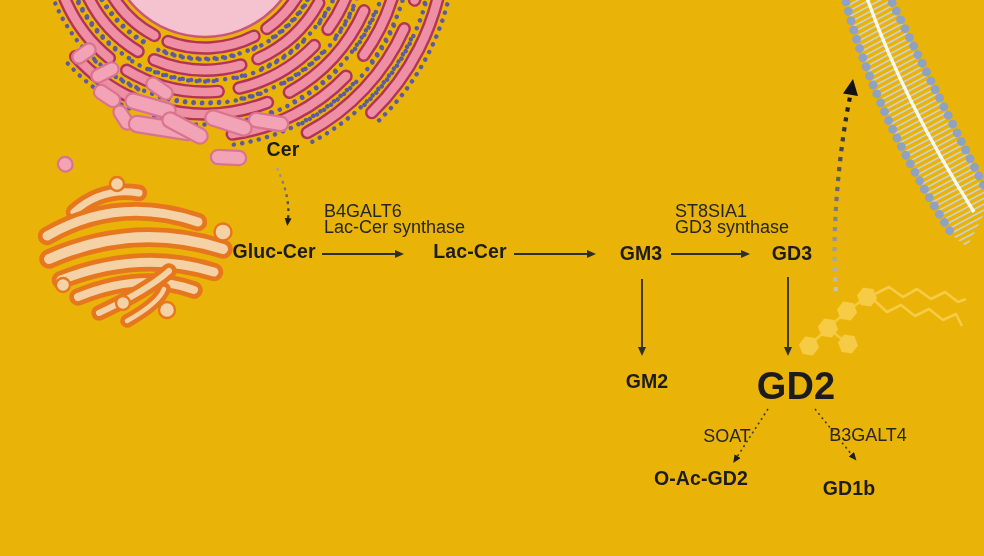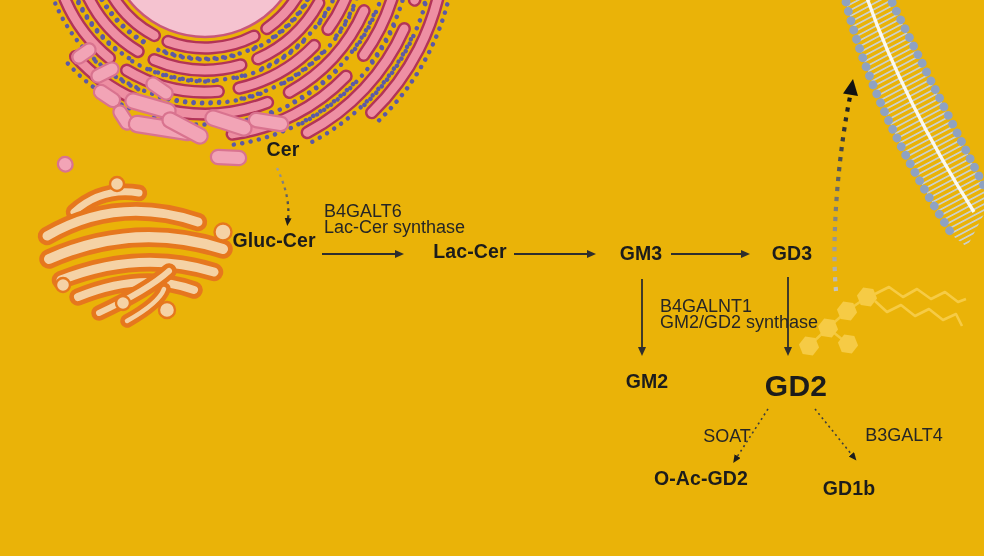--- a/index.html
+++ b/index.html
@@ -5,21 +5,21 @@
   html,body{margin:0;padding:0;background:#ffffff;}
   .stage{
     position:relative;width:984px;height:556px;background:#eab308;overflow:hidden;
     font-family:"Liberation Sans", sans-serif;
   }
   .scene{position:absolute;left:0;top:0;}
   .label{
     position:absolute;transform:translate(-50%,-50%);
     font-weight:700;font-size:19.5px;color:#1c1c1c;white-space:nowrap;letter-spacing:0.1px;
   }
-  .label.big{font-size:30px;letter-spacing:0.2px;text-align:right;}
+  .label.big{font-size:38px;letter-spacing:0.2px;text-align:right;}
   .enzyme{
     position:absolute;font-size:18px;line-height:15.5px;font-weight:400;color:#262626;white-space:nowrap;
   }
   .enzyme span{display:block;}
   .enzyme.centered{transform:translate(-50%,-50%);}
 </style>
 </head>
 <body>
 
 <div class="stage">
@@ -212,33 +212,33 @@
       <path d="M 788,277 L 788,348" stroke="#2e2e2e" stroke-width="1.8" marker-end="url(#ah)"></path>
       <path d="M 277,168 C 284,183 290,201 288,219" stroke="url(#fadeSmall)" stroke-width="2.3" stroke-dasharray="2.8 4.2" marker-end="url(#ahd)"></path>
       <path d="M 836,291 C 831,235 839,148 851,92" stroke="url(#fadeBig)" stroke-width="4.2" stroke-dasharray="4.2 5.8"></path>
       <polygon points="853,79 858,96 843,93.5" fill="#121212"></polygon>
       <path d="M 768,409 L 737,457" stroke="#3d3d3d" stroke-width="1.6" stroke-dasharray="2 3.4" marker-end="url(#ahd)"></path>
       <path d="M 815,409 L 852,455" stroke="#3d3d3d" stroke-width="1.6" stroke-dasharray="2 3.4" marker-end="url(#ahd)"></path>
     </g>
   </svg>
 
   <div class="label" style="left:283px;top:149px">Cer</div>
-  <div class="label" style="left:274px;top:240px">Gluc-Cer</div>
+  <div class="label" style="left:274px;top:251px">Gluc-Cer</div>
   <div class="label" style="left:470px;top:251px">Lac-Cer</div>
   <div class="label" style="left:641px;top:253px">GM3</div>
   <div class="label" style="left:792px;top:253px">GD3</div>
   <div class="label" style="left:647px;top:381px">GM2</div>
   <div class="label big" style="left:796px;top:386px">GD2</div>
   <div class="label" style="left:701px;top:478px">O-Ac-GD2</div>
   <div class="label" style="left:849px;top:488px">GD1b</div>
 
   <div class="enzyme" style="left:324px;top:204px">
     <span>B4GALT6</span>
     <span>Lac-Cer synthase</span>
   </div>
-  <div class="enzyme" style="left:660px;top:299px">
-    <span>B4GALNT1</span>
-    <span>GM2/GD2 synthase</span>
+  <div class="enzyme" style="left:675px;top:204px">
+    <span>ST8SIA1</span>
+    <span>GD3 synthase</span>
   </div>
   <div class="enzyme centered" style="left:727px;top:437px">SOAT</div>
-  <div class="enzyme centered" style="left:904px;top:436px">B3GALT4</div>
+  <div class="enzyme centered" style="left:868px;top:436px">B3GALT4</div>
 
 </div>
 
 </body></html>

